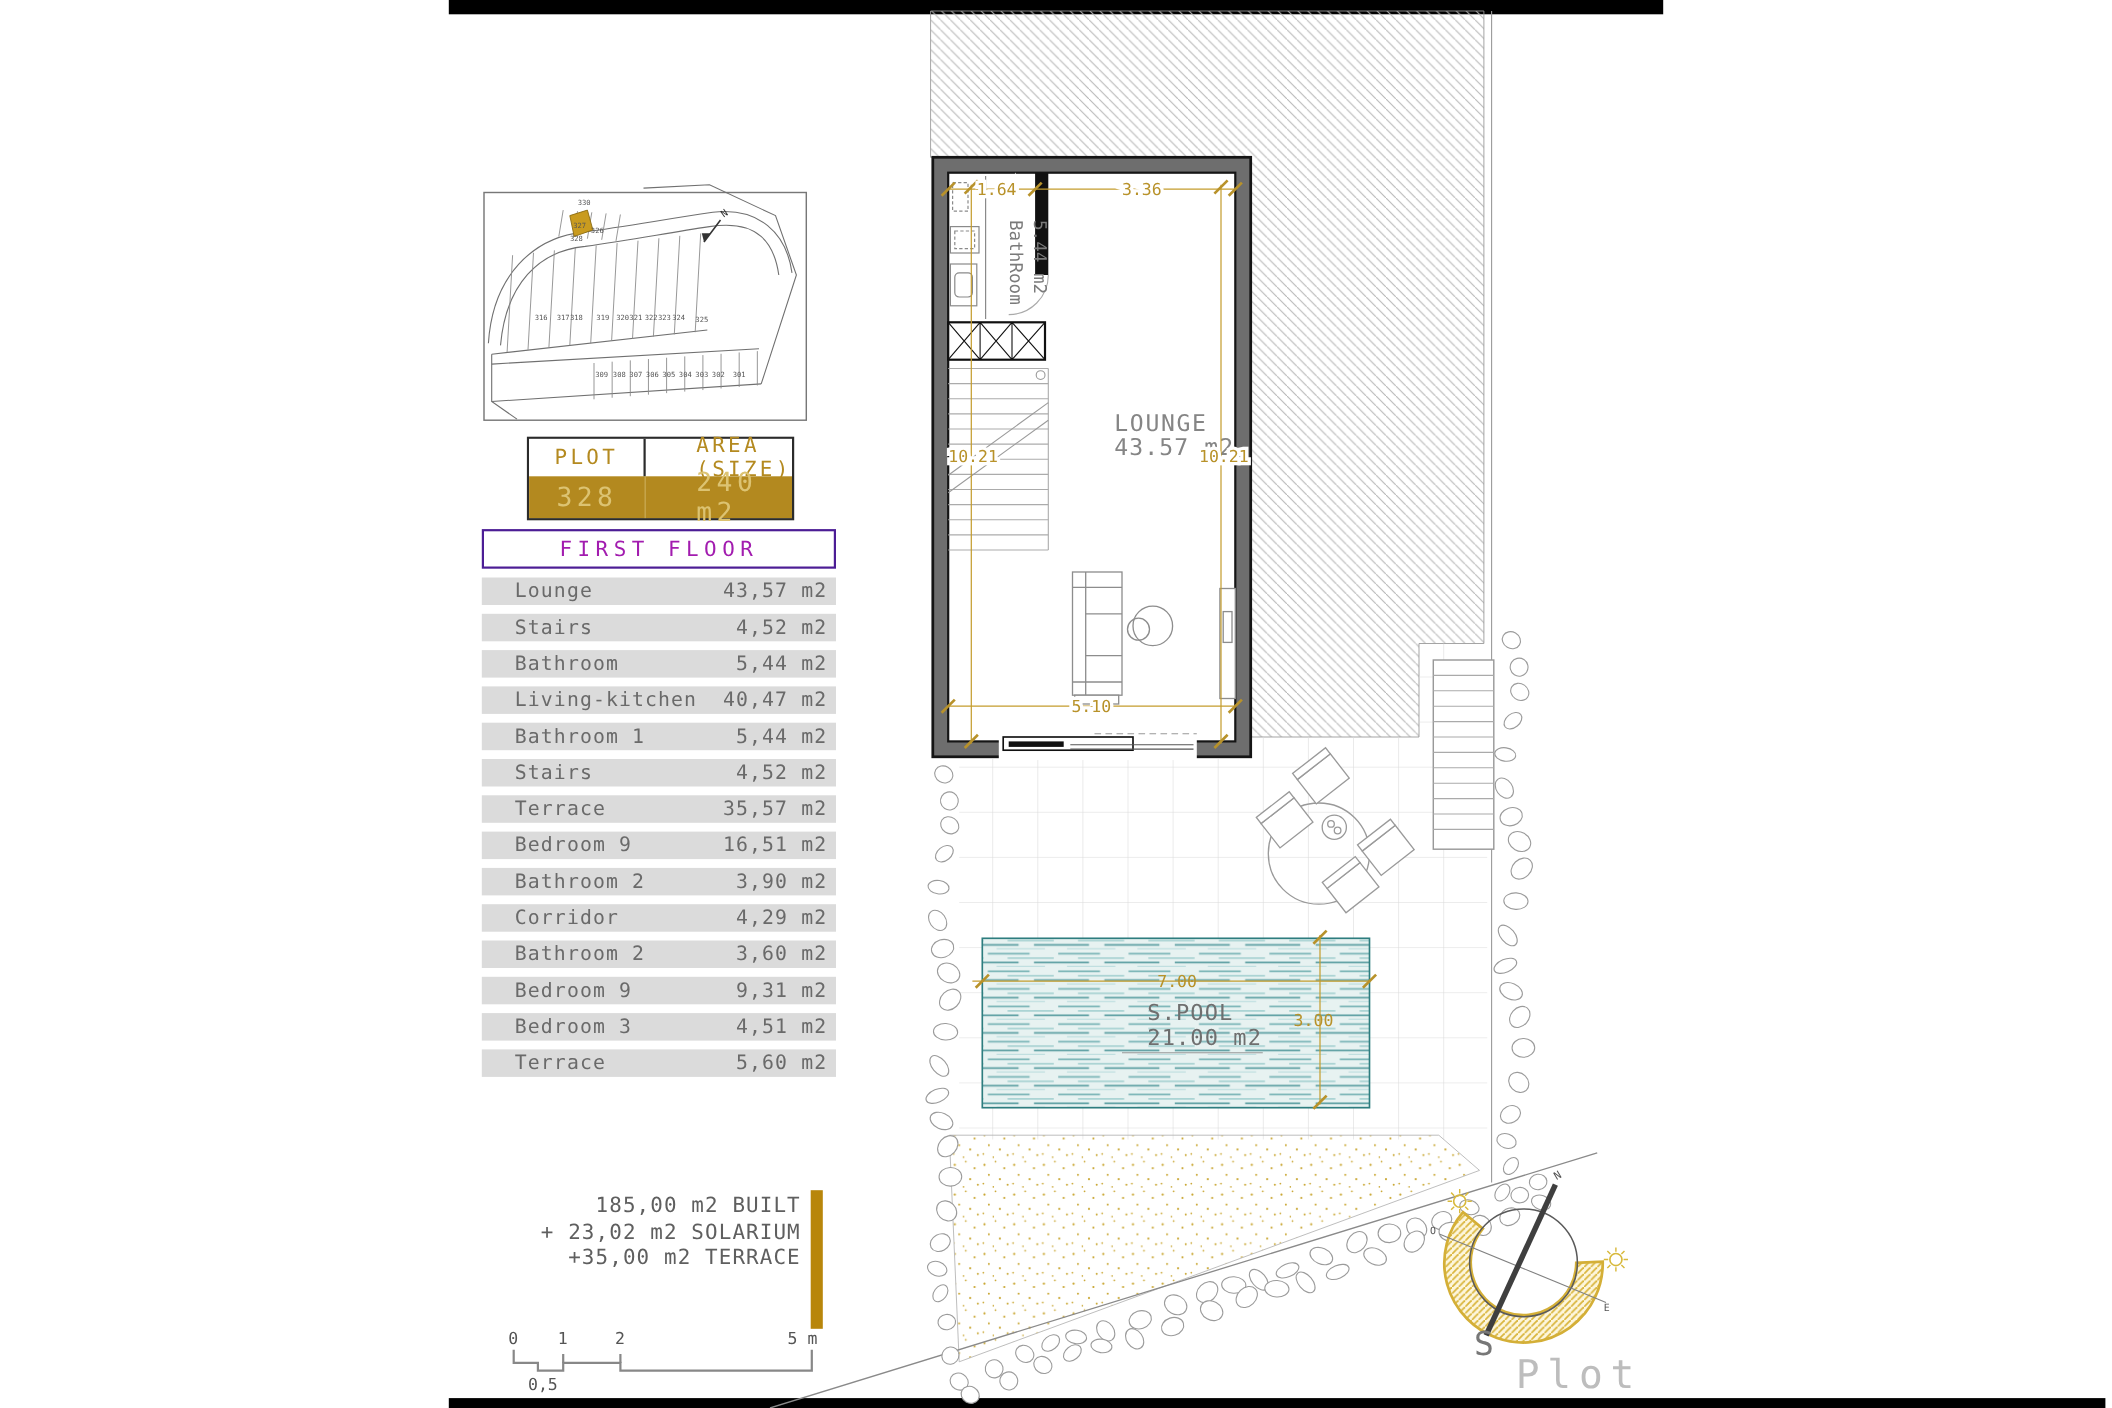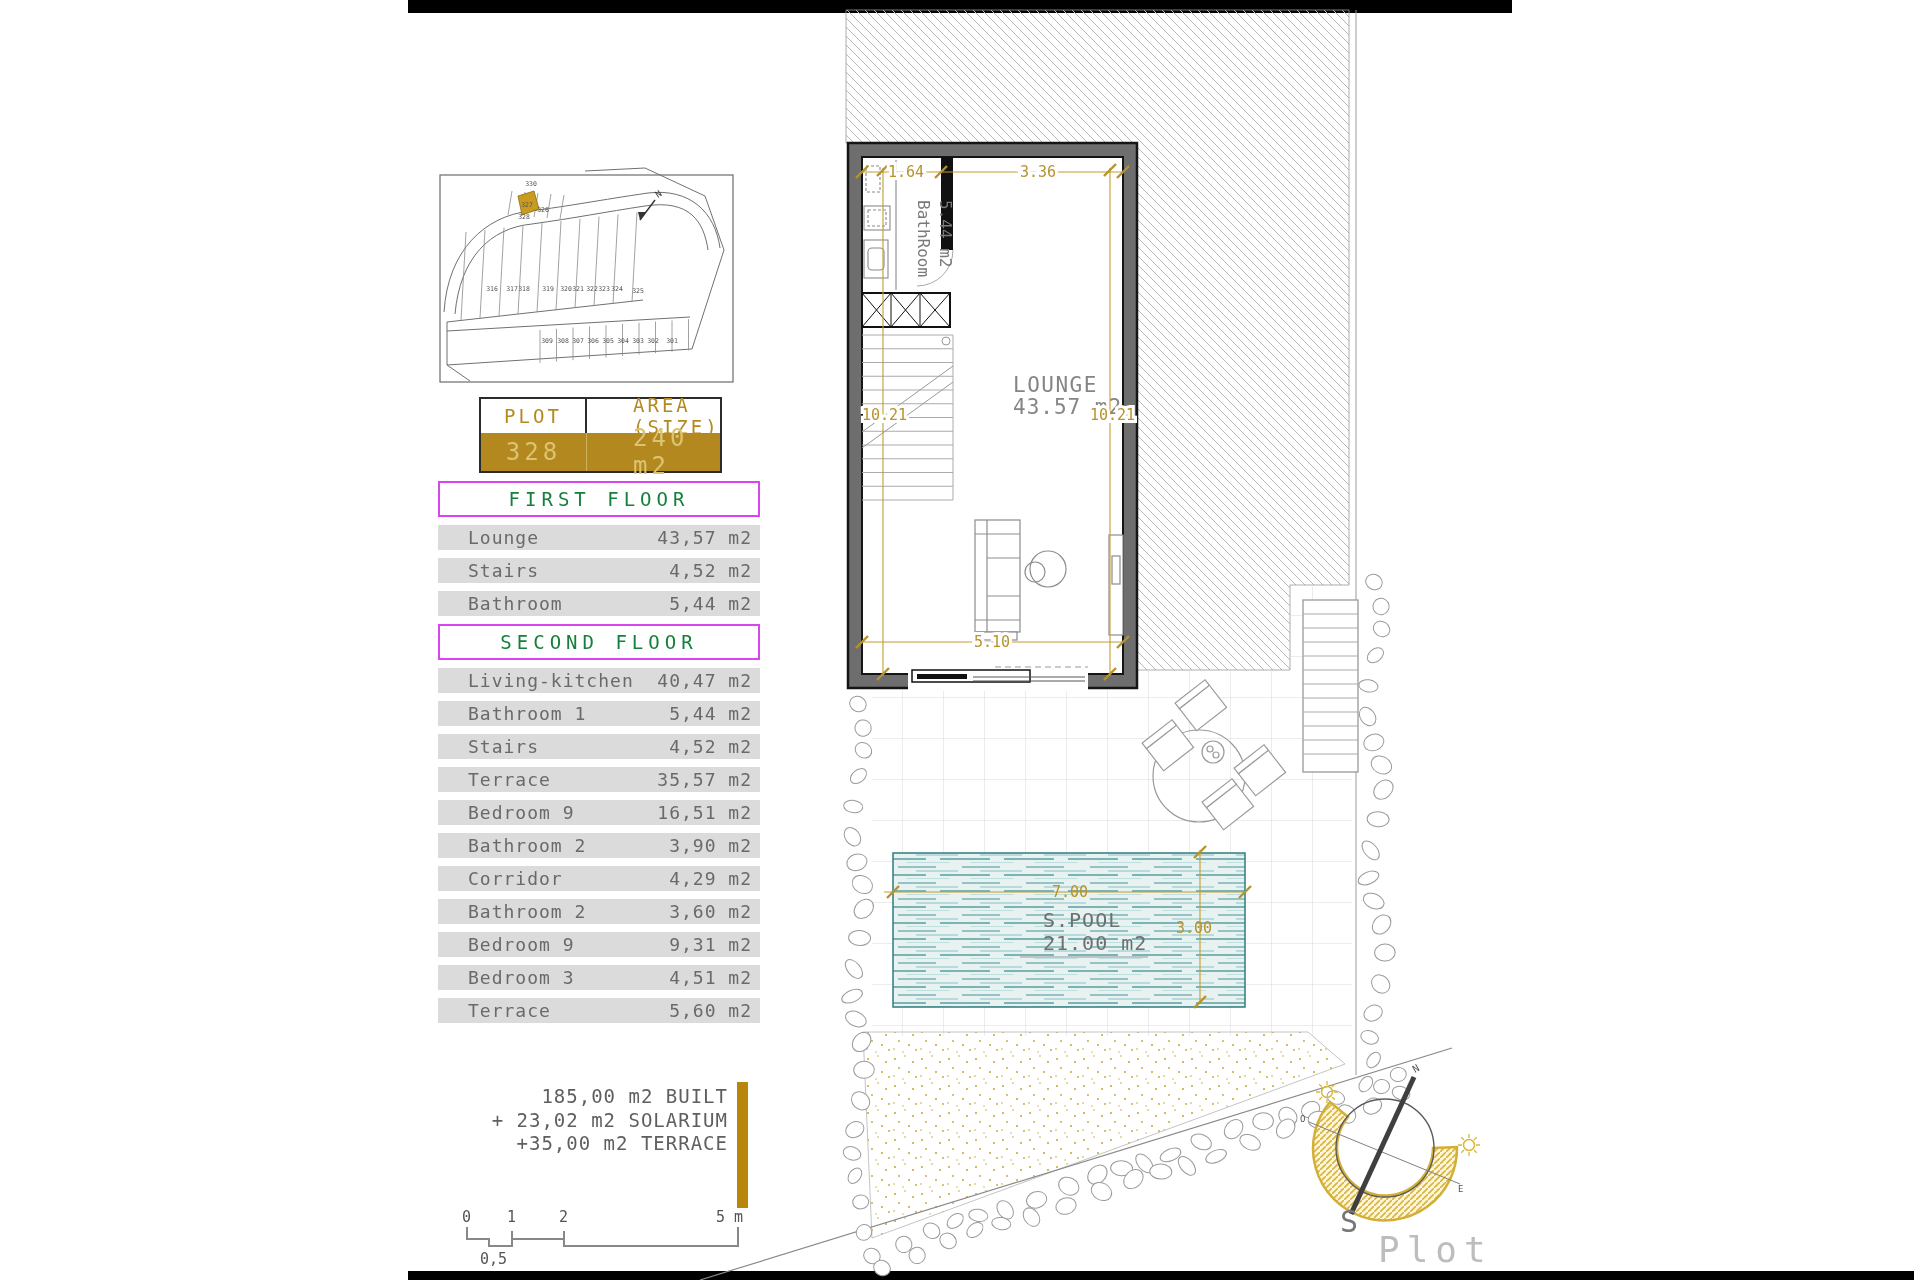--- a/index.html
+++ b/index.html
@@ -15,22 +15,22 @@
   
   #left-panel{position:absolute;left:438px;top:397px;width:322px;}
   .pt{margin-left:41px;width:243px;border:2px solid #2b2b2b;box-sizing:border-box;}
   .pt-h{display:flex;height:34px;background:#fff;color:#B48A20;}
   .pt-h .c1,.pt-d .c1{width:106px;display:flex;align-items:center;justify-content:center;
         border-right:2px solid #2b2b2b;box-sizing:border-box;}
   .pt-h .c2,.pt-d .c2{flex:1;display:flex;align-items:center;justify-content:center;margin-left:46px;}
   .pt-h .c1,.pt-h .c2{font-size:19px;letter-spacing:3px;}
   .pt-d{display:flex;height:38px;background:#B3891F;color:#DCC372;font-size:24px;letter-spacing:4px;}
   .pt-d .c1{border-right:1px solid #CDB05C;}
-  .sec-header{height:36px;border:2px solid #d946ef;background:#fff;display:flex;align-items:center;
-        justify-content:center;color:#15803d;font-size:19px;letter-spacing:5px;margin:8px 0;box-sizing:border-box;}
+  .sec-header{height:36px;border:2px solid #4c1d95;background:#fff;display:flex;align-items:center;
+        justify-content:center;color:#a21caf;font-size:19px;letter-spacing:5px;margin:8px 0;box-sizing:border-box;}
   .trow{height:25px;background:#DBDBDB;display:flex;justify-content:space-between;align-items:center;
         margin:8px 0;color:#6a6a6a;font-size:18px;}
   .tlabel{padding-left:30px;letter-spacing:1px;}
   .tval{padding-right:8px;letter-spacing:1px;}
 
   #totals{position:absolute;left:438px;top:1085px;width:290px;text-align:right;color:#5f5f5f;
         font-size:19px;line-height:23.5px;letter-spacing:1px;}
   #grand-total{font-size:43px;color:#C2A12E;letter-spacing:3px;line-height:46px;margin-top:3px;}
   #gold-bar{position:absolute;left:737px;top:1082px;width:11px;height:126px;background:#B8860B;}
 </style>
@@ -446,23 +446,20 @@
         <span class="tval">43,57 m2</span>
       </div>
       <div class="trow">
         <span class="tlabel">Stairs</span>
         <span class="tval">4,52 m2</span>
       </div>
       <div class="trow">
         <span class="tlabel">Bathroom</span>
         <span class="tval">5,44 m2</span>
       </div>
-      <div class="sec-header">
-        <span>SECOND FLOOR</span>
-      </div>
       <div class="trow">
         <span class="tlabel">Living-kitchen</span>
         <span class="tval">40,47 m2</span>
       </div>
       <div class="trow">
         <span class="tlabel">Bathroom 1</span>
         <span class="tval">5,44 m2</span>
       </div>
       <div class="trow">
         <span class="tlabel">Stairs</span>

